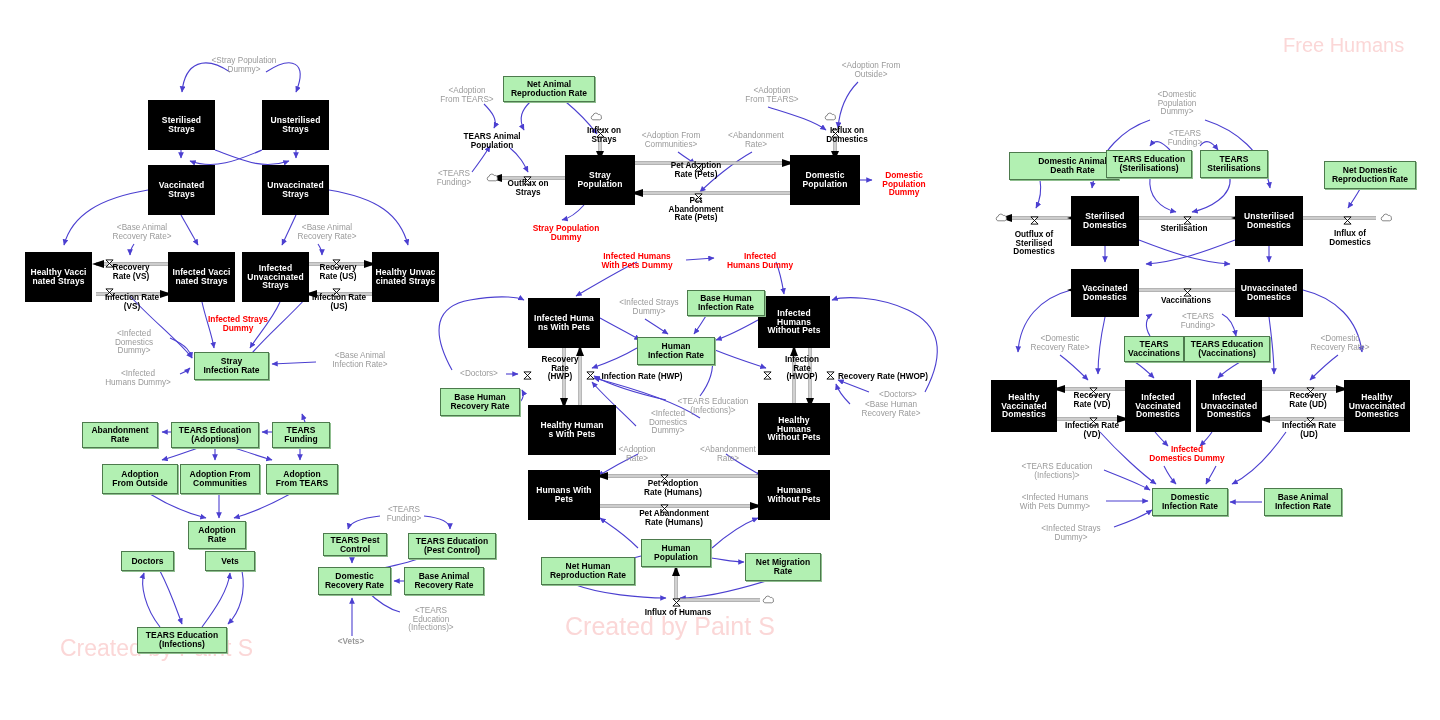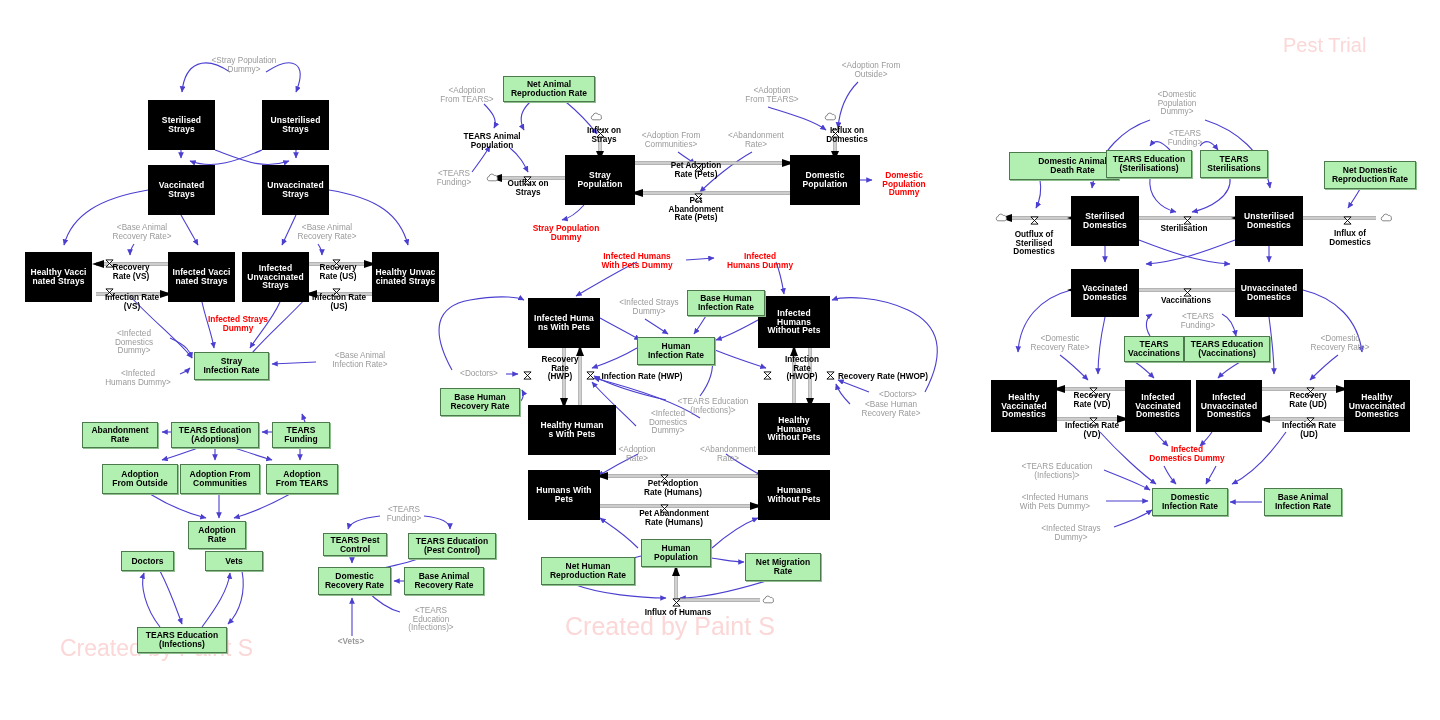--- a/index.html
+++ b/index.html
@@ -229,21 +229,21 @@
         <path d="M1079,214 L1067,218 L1079,222 z"></path>
       <path d="M1243,214 L1231,218 L1243,222 z"></path>
         <path d="M1079,286 L1067,290 L1079,294 z"></path>
       <path d="M1065,385 L1053,389 L1065,393 z"></path>
         <path d="M1117,415 L1129,419 L1117,423 z"></path>
       <path d="M1336,385 L1348,389 L1336,393 z"></path>
         <path d="M1270,415 L1258,419 L1270,423 z"></path>
     </g>
   </svg>
 
-  <div class="wm" style="left:1283px;top:34px;font-size:20px;">Pest Trial</div>
+  <div class="wm" style="left:1283px;top:34px;font-size:20px;">Free Humans</div>
   <div class="wm" style="left:60px;top:635px;font-size:23px;">Created by Paint S</div>
   <div class="wm" style="left:565px;top:612px;font-size:25px;">Created by Paint S</div>
 
   <div id="nodes">
       <div class="node stock" style="left: 148px; top: 100px; width: 67px; height: 50px;">Sterilised<br>Strays</div>
       <div class="node stock" style="left: 262px; top: 100px; width: 67px; height: 50px;">Unsterilised<br>Strays</div>
       <div class="node stock" style="left: 148px; top: 165px; width: 67px; height: 50px;">Vaccinated<br>Strays</div>
       <div class="node stock" style="left: 262px; top: 165px; width: 67px; height: 50px;">Unvaccinated<br>Strays</div>
       <div class="node stock" style="left: 25px; top: 252px; width: 67px; height: 50px;">Healthy Vacci<br>nated Strays</div>
       <div class="node stock" style="left: 168px; top: 252px; width: 67px; height: 50px;">Infected Vacci<br>nated Strays</div>
@@ -262,21 +262,21 @@
       <div class="node ghost" style="left: 318px; top: 350px; width: 84px; height: 22px;">&lt;Base Animal<br>Infection Rate&gt;</div>
       <div class="node dummy" style="left: 196px; top: 313px; width: 84px; height: 22px;">Infected Strays<br>Dummy</div>
       <div class="node aux" style="left: 82px; top: 422px; width: 76px; height: 26px;">Abandonment<br>Rate</div>
       <div class="node aux" style="left: 171px; top: 422px; width: 88px; height: 26px;">TEARS Education<br>(Adoptions)</div>
       <div class="node aux" style="left: 272px; top: 422px; width: 58px; height: 26px;">TEARS<br>Funding</div>
       <div class="node aux" style="left: 102px; top: 464px; width: 76px; height: 30px;">Adoption<br>From Outside</div>
       <div class="node aux" style="left: 180px; top: 464px; width: 80px; height: 30px;">Adoption From<br>Communities</div>
       <div class="node aux" style="left: 266px; top: 464px; width: 72px; height: 30px;">Adoption<br>From TEARS</div>
       <div class="node aux" style="left: 188px; top: 521px; width: 58px; height: 28px;">Adoption<br>Rate</div>
       <div class="node aux" style="left: 121px; top: 551px; width: 53px; height: 20px;">Doctors</div>
-      <div class="node aux" style="left: 205px; top: 551px; width: 58px; height: 20px;">Vets</div>
+      <div class="node aux" style="left: 205px; top: 551px; width: 50px; height: 20px;">Vets</div>
       <div class="node aux" style="left: 137px; top: 627px; width: 90px; height: 26px;">TEARS Education<br>(Infections)</div>
       <div class="node aux" style="left: 323px; top: 533px; width: 64px; height: 23px;">TEARS Pest<br>Control</div>
       <div class="node aux" style="left: 408px; top: 533px; width: 88px; height: 26px;">TEARS Education<br>(Pest Control)</div>
       <div class="node aux" style="left: 318px; top: 567px; width: 73px; height: 28px;">Domestic<br>Recovery Rate</div>
       <div class="node aux" style="left: 404px; top: 567px; width: 80px; height: 28px;">Base Animal<br>Recovery Rate</div>
       <div class="node ghost" style="left: 375px; top: 504px; width: 58px; height: 22px;">&lt;TEARS<br>Funding&gt;</div>
       <div class="node ghost" style="left: 330px; top: 636px; width: 42px; height: 12px; font-weight: bold;">&lt;Vets&gt;</div>
       <div class="node ghost" style="left: 400px; top: 604px; width: 62px; height: 32px;">&lt;TEARS<br>Education<br>(Infections)&gt;</div>
       <div class="node stock" style="left: 565px; top: 155px; width: 70px; height: 50px;">Stray<br>Population</div>
       <div class="node stock" style="left: 790px; top: 155px; width: 70px; height: 50px;">Domestic<br>Population</div>

